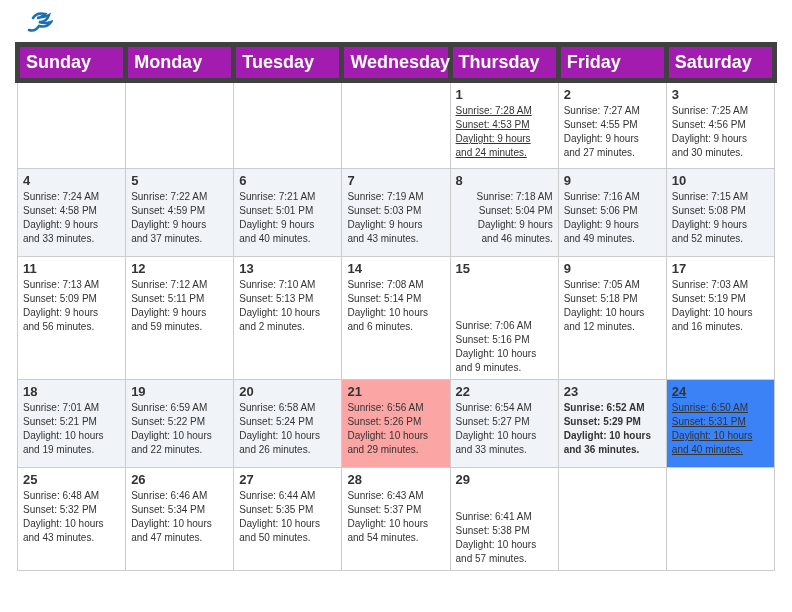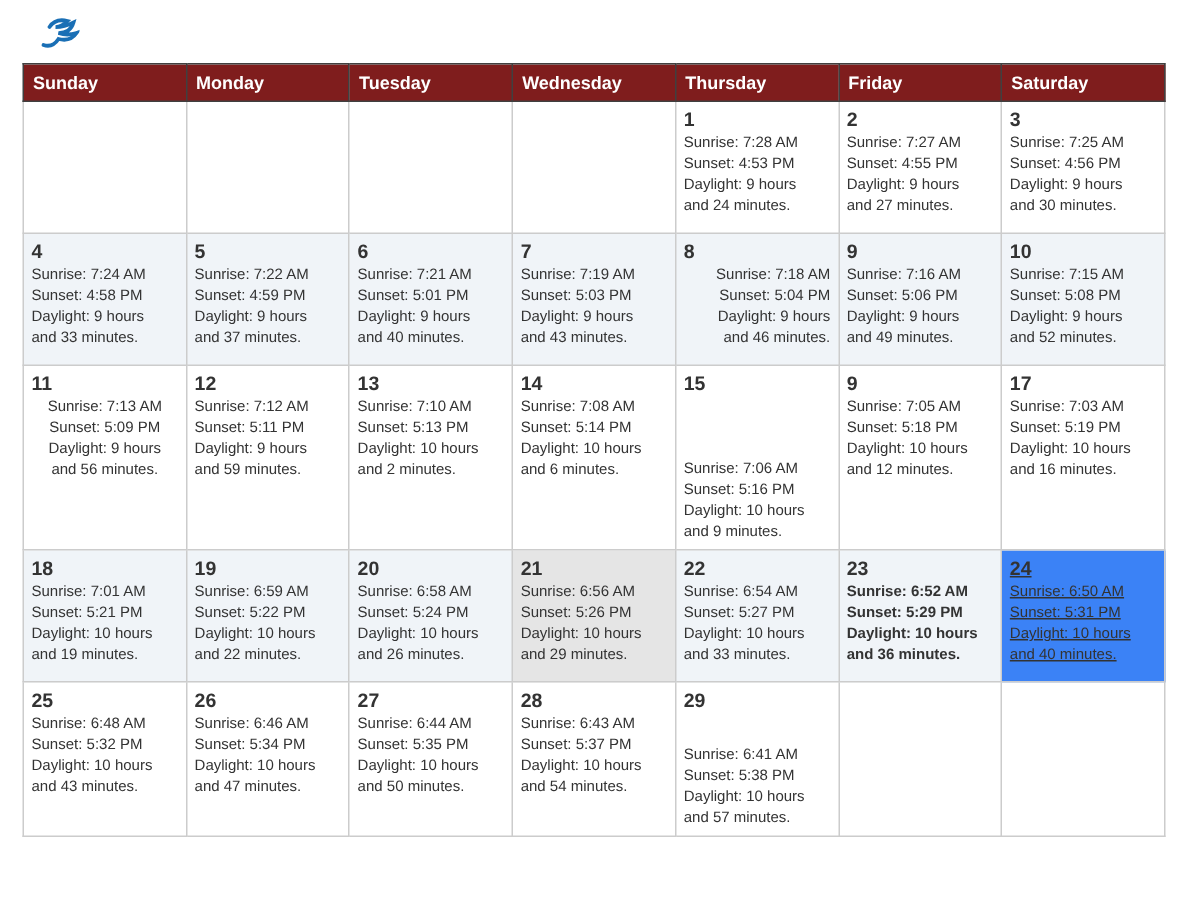--- a/index.html
+++ b/index.html
@@ -37,27 +37,27 @@
     .location {
       font-size: 14px;
       color: #555;
     }
     .calendar {
       width: 100%;
       border-collapse: collapse;
       table-layout: fixed;
     }
     .calendar th {
-      background-color: #7f1d1d;
+      background-color: #a21caf;
       color: white;
       text-align: left;
       padding: 5px 6px;
-      font-size: 12px;
+      font-size: 18px;
       font-weight: bold;
-      border: 1px solid #404040;
+      border: 5px solid #404040;
     }
     .calendar td {
       border: 1px solid #ccc;
       vertical-align: top;
       padding: 4px 5px;
       height: 88px;
       font-size: 10.5px;
       color: #333;
       background: #fff;
     }
@@ -112,21 +112,21 @@
         </tr>
     </thead>
     <tbody id="calendar-body">
     <tr>
           <td class="empty-cell"></td>
           <td class="empty-cell"></td>
           <td class="empty-cell"></td>
           <td class="empty-cell"></td>
           <td>
             <div class="day-number">1</div>
-            <div class="day-info" style="white-space: pre-line;">Sunrise: 7:28 AM
+            <div class="day-info" style="white-space: pre-line; text-decoration: underline;">Sunrise: 7:28 AM
 Sunset: 4:53 PM
 Daylight: 9 hours
 and 24 minutes.</div>
           </td>
           <td>
             <div class="day-number">2</div>
             <div class="day-info" style="white-space: pre-line;">Sunrise: 7:27 AM
 Sunset: 4:55 PM
 Daylight: 9 hours
 and 27 minutes.</div>
@@ -186,21 +186,21 @@
             <div class="day-number">10</div>
             <div class="day-info" style="white-space: pre-line;">Sunrise: 7:15 AM
 Sunset: 5:08 PM
 Daylight: 9 hours
 and 52 minutes.</div>
           </td>
         </tr>
         <tr>
           <td>
             <div class="day-number">11</div>
-            <div class="day-info" style="white-space: pre-line; text-align: center;">Sunrise: 7:13 AM
+            <div class="day-info" style="white-space: pre-line;">Sunrise: 7:13 AM
 Sunset: 5:09 PM
 Daylight: 9 hours
 and 56 minutes.</div>
           </td>
           <td>
             <div class="day-number">12</div>
             <div class="day-info" style="white-space: pre-line;">Sunrise: 7:12 AM
 Sunset: 5:11 PM
 Daylight: 9 hours
 and 59 minutes.</div>
@@ -256,21 +256,21 @@
 Daylight: 10 hours
 and 22 minutes.</div>
           </td>
           <td style="background-color: rgb(240, 244, 248);">
             <div class="day-number">20</div>
             <div class="day-info" style="white-space: pre-line;">Sunrise: 6:58 AM
 Sunset: 5:24 PM
 Daylight: 10 hours
 and 26 minutes.</div>
           </td>
-          <td style="background-color: #e5e5e5; margin-top: 45px;">
+          <td style="background-color: #fca5a5; margin-top: 45px;">
             <div class="day-number">21</div>
             <div class="day-info" style="white-space: pre-line;">Sunrise: 6:56 AM
 Sunset: 5:26 PM
 Daylight: 10 hours
 and 29 minutes.</div>
           </td>
           <td style="background-color: rgb(240, 244, 248);">
             <div class="day-number">22</div>
             <div class="day-info" style="white-space: pre-line;">Sunrise: 6:54 AM
 Sunset: 5:27 PM

